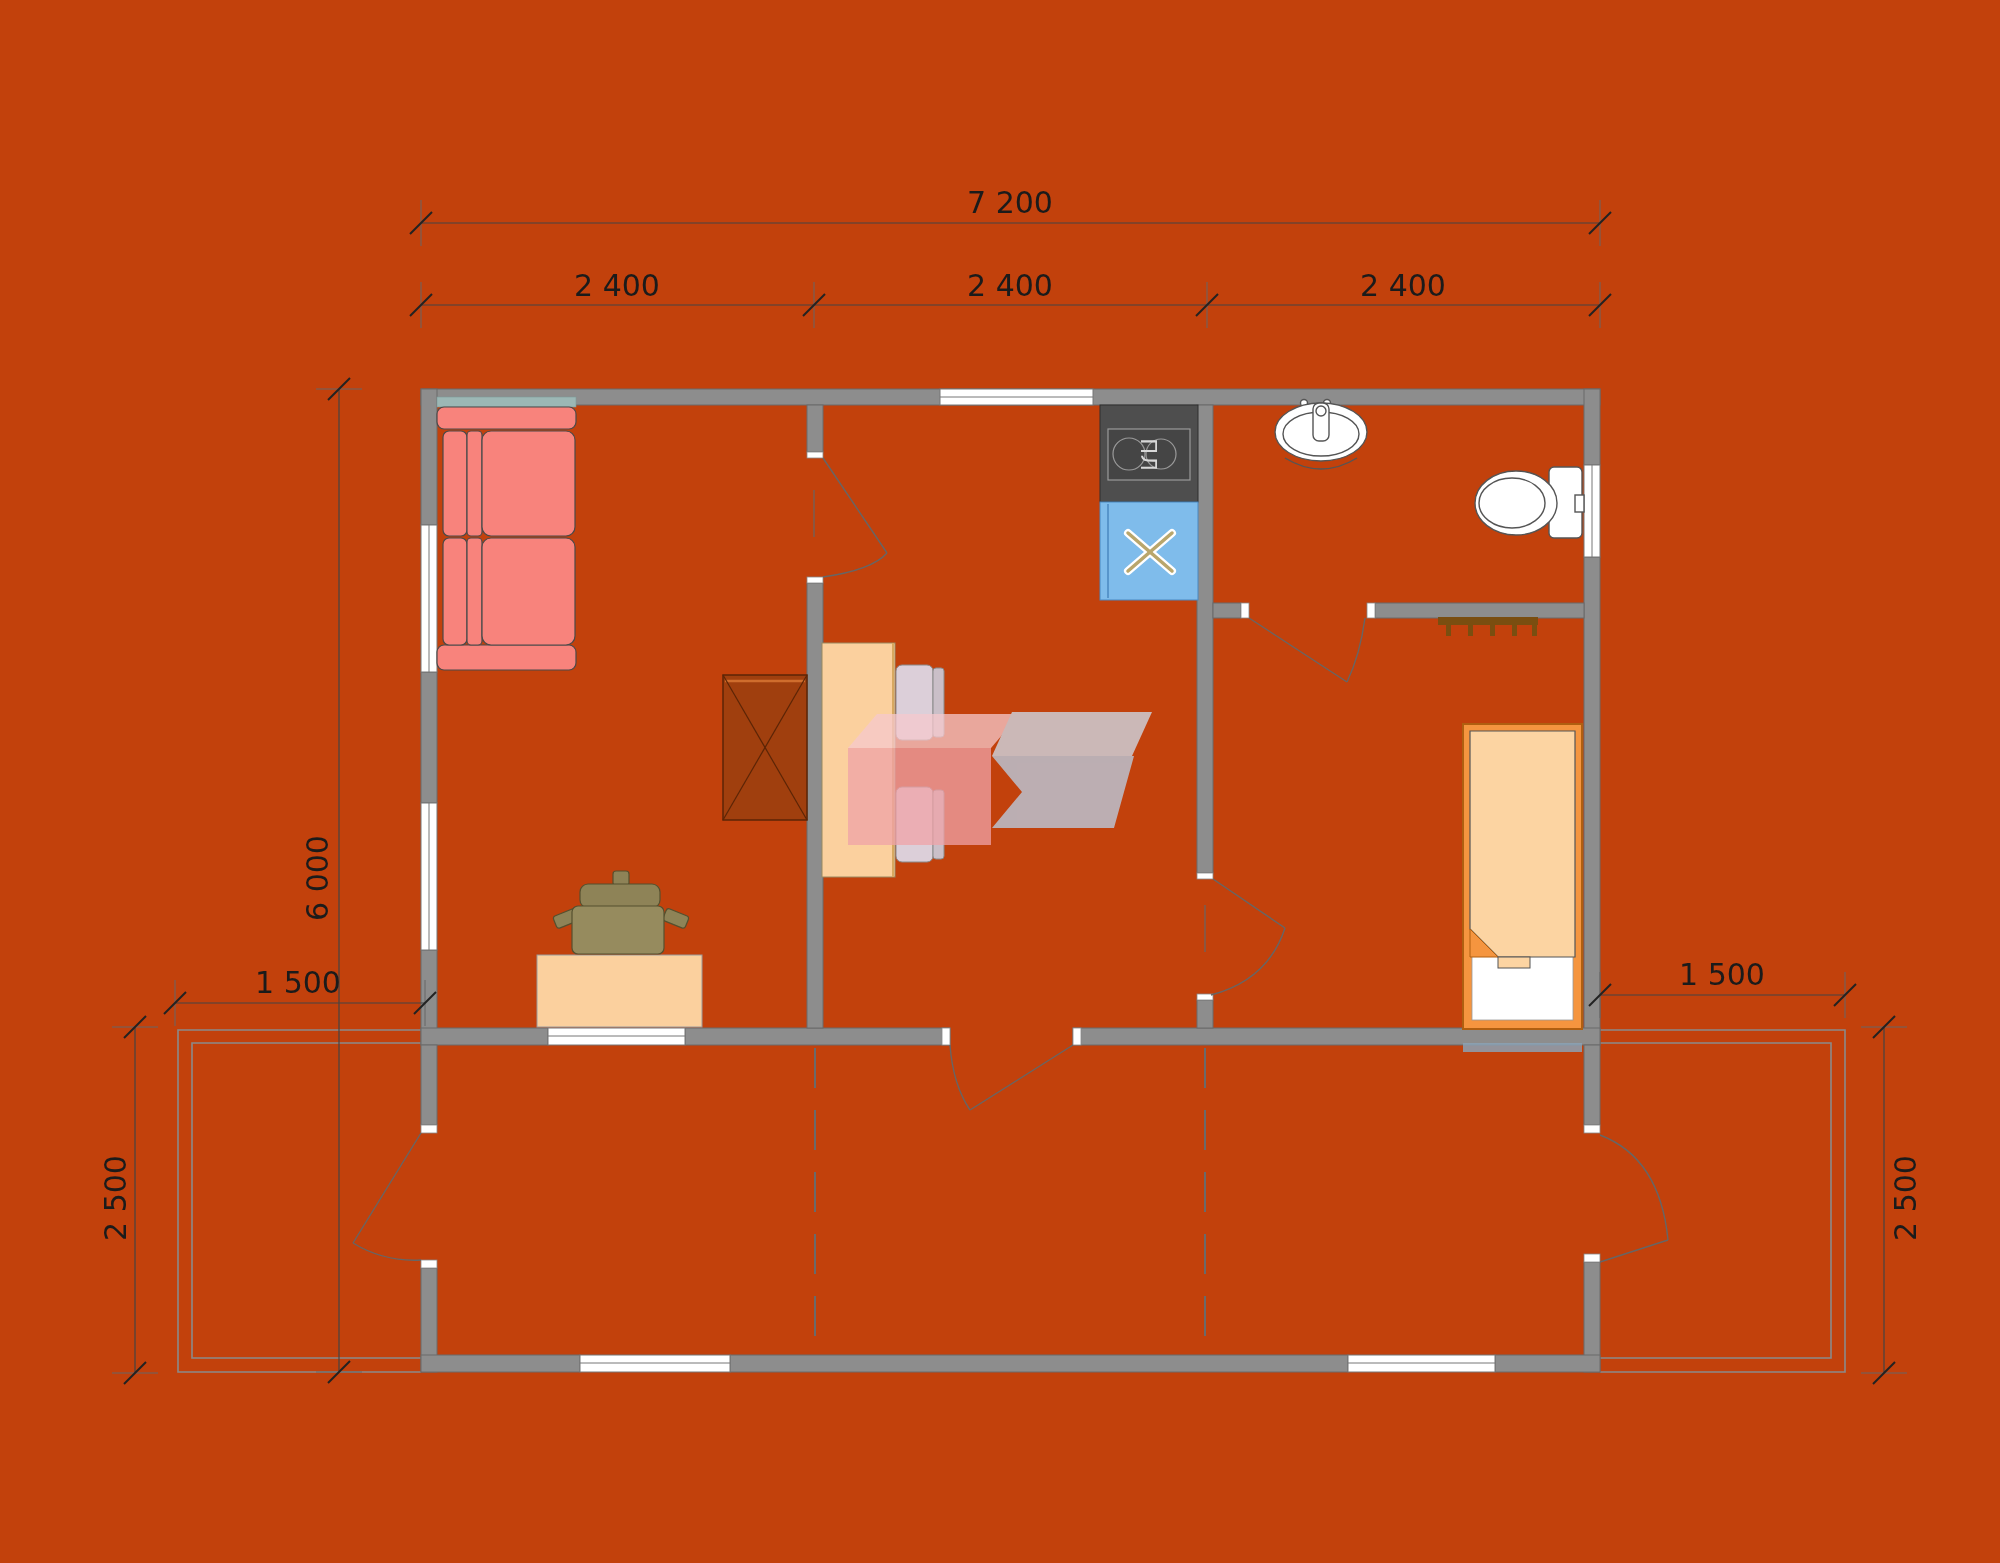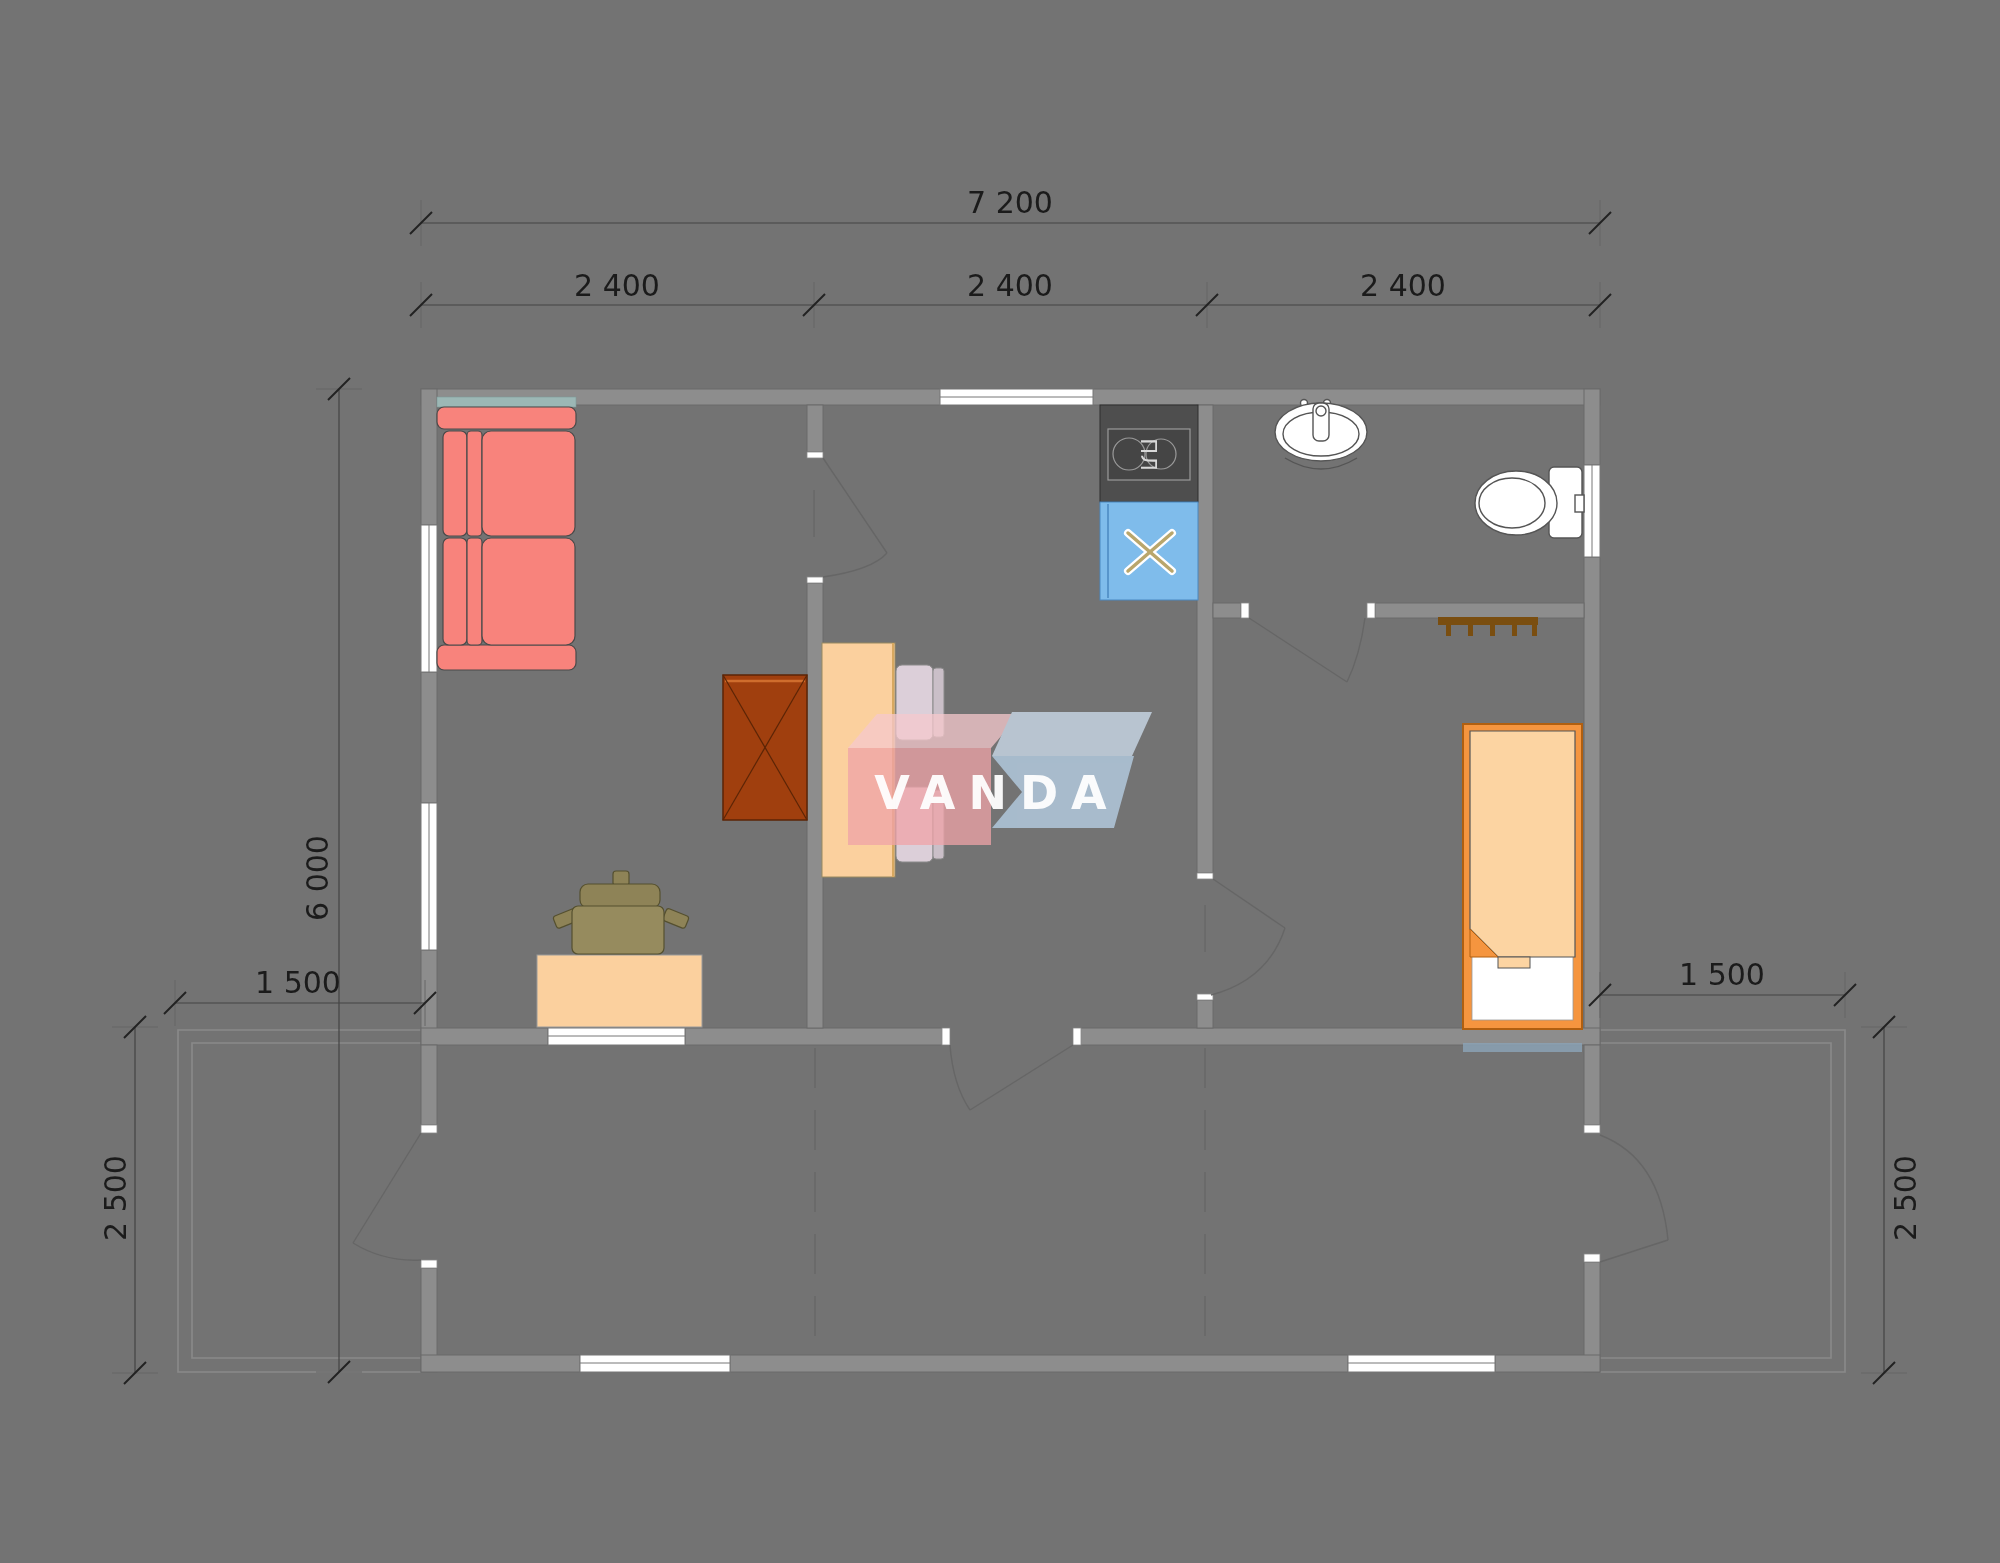--- a/index.html
+++ b/index.html
@@ -1,16 +1,16 @@
 <!DOCTYPE html>
 <html><head>
 <meta charset="utf-8">
 <style>
   html,body{margin:0;padding:0;background:#ffffff;}
-  .stage{position:relative;width:2000px;height:1563px;background:#737373;overflow:hidden;
+  .stage{position:relative;width:2000px;height:1563px;background:#c2410c;overflow:hidden;
          font-family:"DejaVu Sans","Liberation Sans",sans-serif;}
   .plan-svg{position:absolute;left:0;top:0;}
   .dim{position:absolute;color:#1b1b1b;font-size:30px;white-space:nowrap;
        transform:translate(-50%,-50%);line-height:1;}
   .dim.vert{transform:translate(-50%,-50%) rotate(-90deg);}
   .stove-label{position:absolute;color:#d8d8d8;font-size:21px;white-space:nowrap;
        transform:translate(-50%,-50%) rotate(90deg);letter-spacing:1px;}
   .vanda{position:absolute;color:#ffffff;font-size:46px;font-weight:bold;
        letter-spacing:13px;transform:translate(-50%,-50%);opacity:.95;}
 </style>
@@ -299,14 +299,13 @@
   <div class="dim" style="left:1010px;top:286px;">2 400</div>
   <div class="dim" style="left:1403px;top:286px;">2 400</div>
   <div class="dim vert" style="left:318px;top:878px;">6 000</div>
   <div class="dim" style="left:298px;top:983px;">1 500</div>
   <div class="dim vert" style="left:116px;top:1198px;">2 500</div>
   <div class="dim" style="left:1722px;top:975px;">1 500</div>
   <div class="dim vert" style="left:1906px;top:1198px;">2 500</div>
 
   <div class="stove-label" style="left:1148px;top:455px;">ПЛ</div>
 
-  <div class="vanda" style="left:997px;top:793px;">VANDA</div>
 </div>
 
 </body></html>

